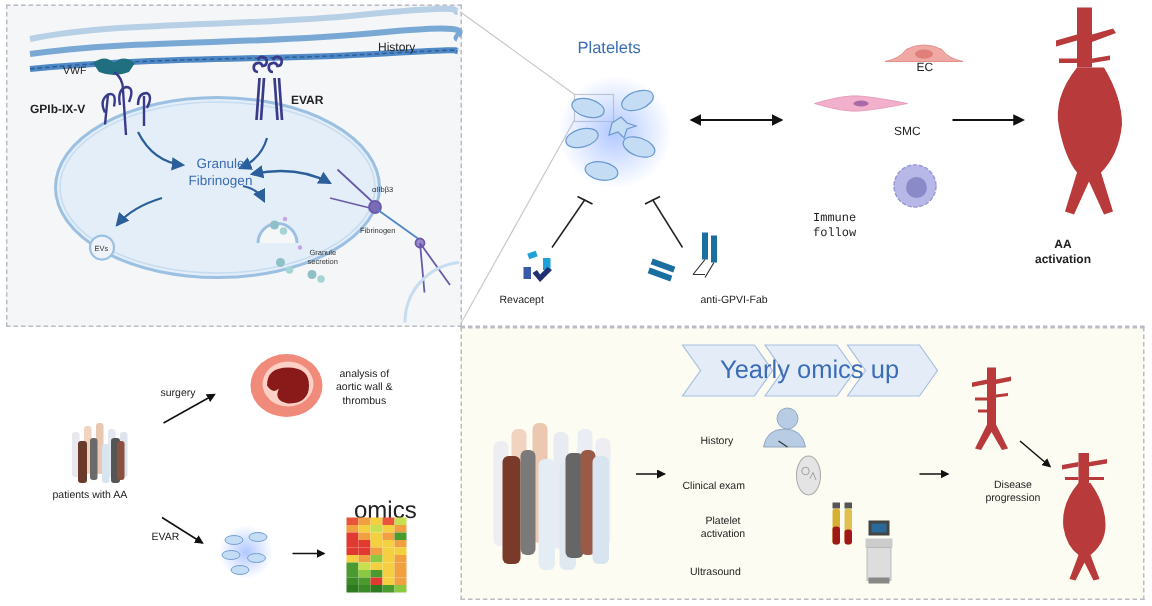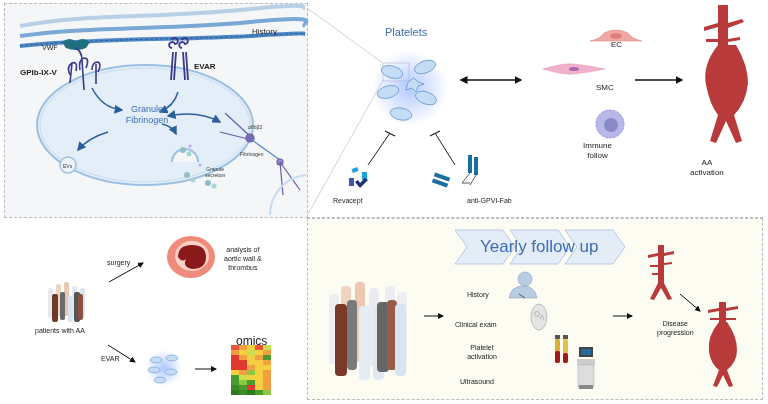--- a/index.html
+++ b/index.html
@@ -174,33 +174,33 @@
 <svg style="left:543px;top:63px;" width="62" height="12">
   <path d="M0,6 q20,-6 30,-5 q12,1 32,5 q-20,4 -32,5 q-10,1 -30,-5z" fill="#f2b0cc" stroke="#e090b0" stroke-width="0.5"></path>
   <ellipse cx="31" cy="6" rx="5" ry="2" fill="#a86aa8"></ellipse>
 </svg>
 <div class="lbl" style="left:596px;top:83px;">SMC</div>
 
 <svg style="left:594px;top:108px;" width="32" height="32">
   <circle cx="16" cy="16" r="14" fill="#b8b8e8" stroke="#9a9ad8" stroke-width="1" stroke-dasharray="3 1"></circle>
   <circle cx="17" cy="17" r="7" fill="#8a8ac8"></circle>
 </svg>
-<div class="lbl" style="left:583px;top:141px;">
+<div class="lbl" style="left:542px;top:141px;font-family:Liberation Mono, monospace;">
   <div>Immune</div>
   <div>follow</div>
 </div>
 
 <svg style="left:700px;top:5px;" width="50" height="140">
   <g fill="#b83a3a">
     <rect x="18" y="0" width="10" height="40"></rect>
     <path d="M18,40 q-16,20 -12,40 q4,20 12,30 l-8,26 l6,2 l10,-22 l10,22 l6,-2 l-8,-26 q12,-12 14,-32 q0,-18 -12,-38z"></path>
     <path d="M4,22 l14,-4 l0,4 l-14,4z M28,18 l14,-4 l2,3 l-16,6z M6,34 l12,0 l0,3 l-12,0z M28,34 l12,-2 l0,3 l-12,2z"></path>
   </g>
 </svg>
-<div class="lbl" style="left:690px;top:158px;">
+<div class="lbl" style="left:690px;top:158px;font-weight:bold;">
   <div>AA</div>
   <div>activation</div>
 </div>
 
 <div class="abs" style="left:307px;top:217px;width:456px;border-top:1px dashed #b9bcc4;"></div>
 
 <svg style="left:42px;top:280px;" width="48" height="42">
   <g>
     <rect x="6" y="8" width="5" height="30" rx="2" fill="#e8e8ee"></rect>
     <rect x="14" y="4" width="5" height="32" rx="2" fill="#f0d4c0"></rect>
@@ -239,21 +239,21 @@
   <circle cx="20" cy="18" r="18" fill="url(#glow)"></circle>
   <g fill="#c4dcf4" stroke="#6a98d0" stroke-width="0.6">
     <ellipse cx="12" cy="10" rx="6" ry="3"></ellipse>
       <ellipse cx="28" cy="8" rx="6" ry="3"></ellipse>
     <ellipse cx="10" cy="20" rx="6" ry="3"></ellipse>
       <ellipse cx="27" cy="22" rx="6" ry="3"></ellipse>
     <ellipse cx="16" cy="30" rx="6" ry="3"></ellipse>
   </g>
 </svg>
 
-<div class="lbl" style="left:236px;top:336px;font-size:12px;text-align:center;">omics</div>
+<div class="lbl" style="left:236px;top:336px;font-size:16px;text-align:center;">omics</div>
 <div class="abs" id="omics-grid" style="left:231px;top:345px;width:40px;display:grid;grid-template-columns:repeat(5,8px);grid-auto-rows:5px;">
     <div style="background: rgb(232, 85, 58);"></div>
     <div style="background: rgb(240, 160, 64);"></div>
     <div style="background: rgb(244, 208, 64);"></div>
     <div style="background: rgb(232, 85, 58);"></div>
     <div style="background: rgb(200, 224, 80);"></div>
     <div style="background: rgb(240, 160, 64);"></div>
     <div style="background: rgb(244, 208, 64);"></div>
     <div style="background: rgb(200, 224, 80);"></div>
     <div style="background: rgb(244, 208, 64);"></div>
@@ -302,21 +302,21 @@
 
 <div class="panel" id="panel-follow"></div>
 
 <svg style="left:455px;top:230px;" width="170" height="34">
   <g fill="#e4ecf8" stroke="#a8c0e0" stroke-width="0.8">
     <path d="M0,0 L48,0 L60,17 L48,34 L0,34 L12,17z"></path>
     <path d="M55,0 L103,0 L115,17 L103,34 L55,34 L67,17z"></path>
     <path d="M110,0 L158,0 L170,17 L158,34 L110,34 L122,17z"></path>
   </g>
 </svg>
-<div class="title-blue" style="left:480px;top:237px;font-size:17px;">Yearly follow up</div>
+<div class="title-blue" style="left:480px;top:237px;font-size:17px;">Yearly omics up</div>
 
 <svg style="left:325px;top:278px;" width="90" height="105">
   <g>
     <rect x="4" y="16" width="10" height="70" rx="4" fill="#eeeef2"></rect>
     <rect x="16" y="8" width="10" height="80" rx="4" fill="#f0d4c0"></rect>
     <rect x="30" y="4" width="10" height="80" rx="4" fill="#ecc8b0"></rect>
     <rect x="44" y="10" width="10" height="78" rx="4" fill="#e8ecf2"></rect>
     <rect x="60" y="8" width="10" height="80" rx="4" fill="#eaeef4"></rect>
     <rect x="72" y="14" width="10" height="72" rx="4" fill="#eeeef2"></rect>
     <rect x="10" y="26" width="12" height="72" rx="4" fill="#7a3a2a"></rect>

